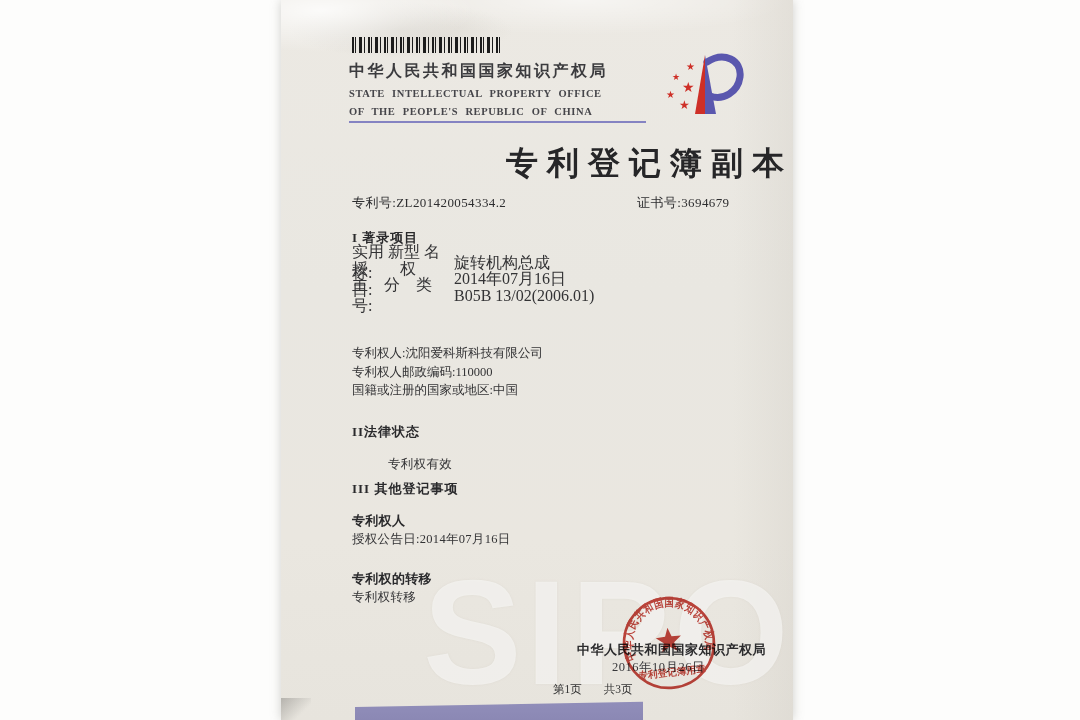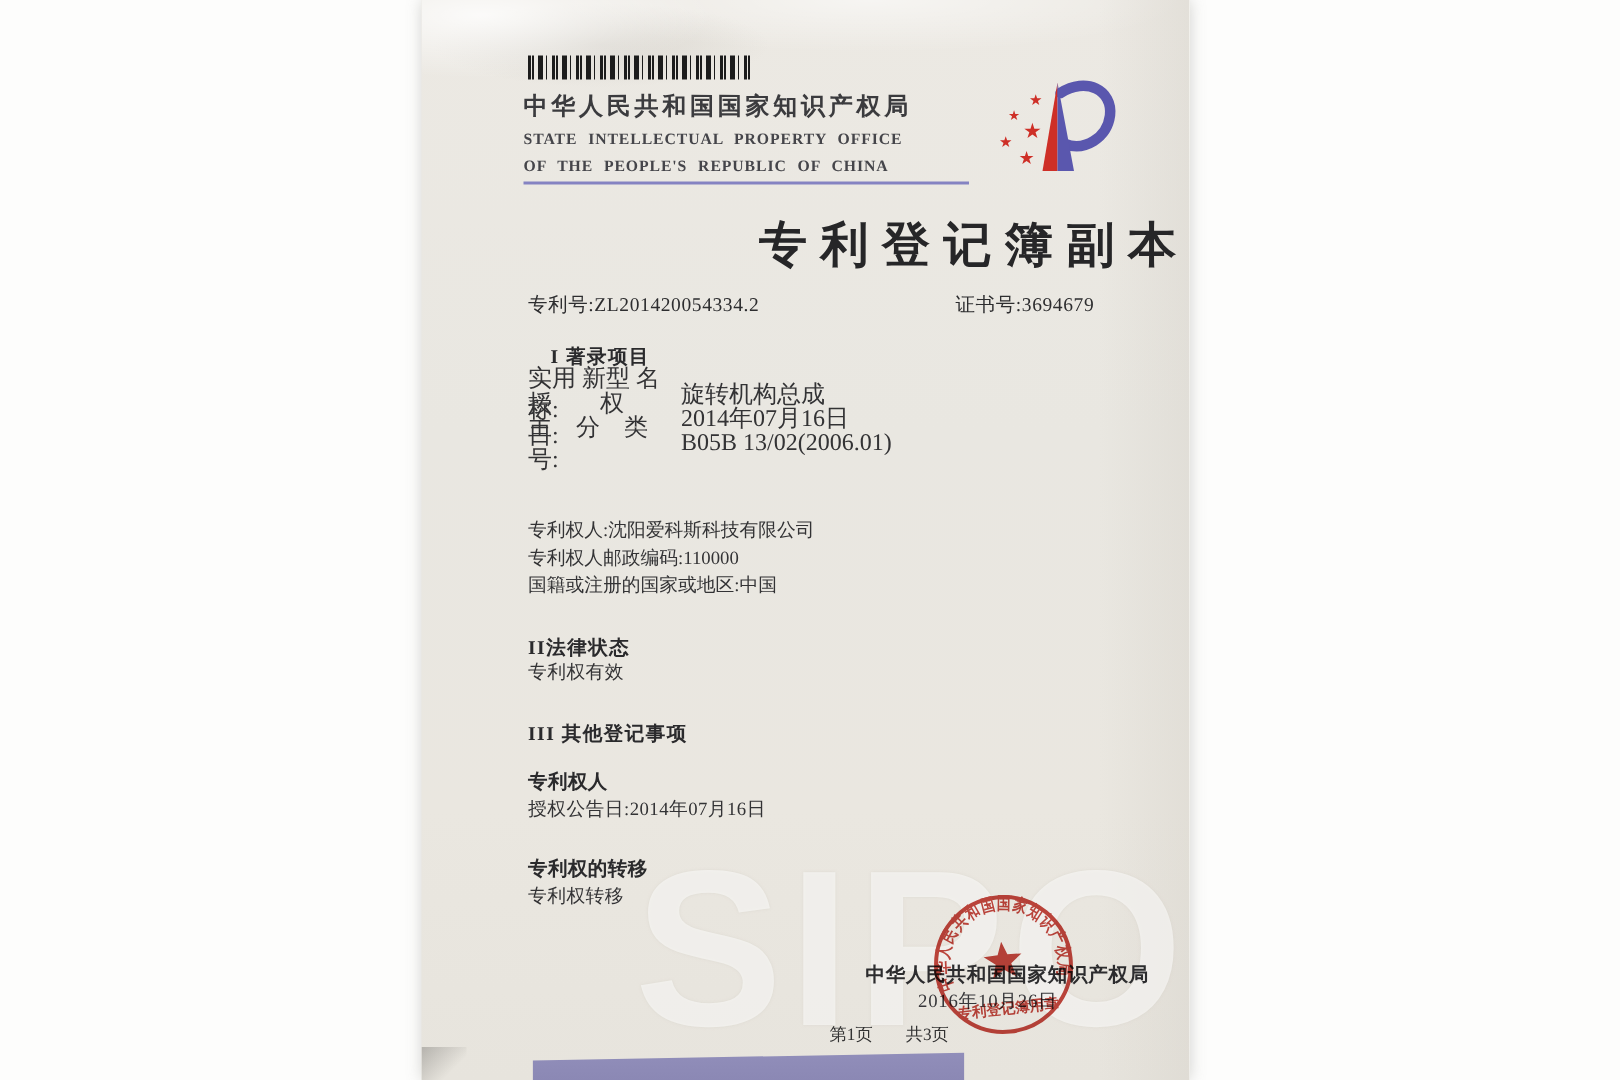--- a/index.html
+++ b/index.html
@@ -94,21 +94,21 @@
       <text x="20" y="42" font-size="14" fill="#ce2f27">★</text>
       <text x="4" y="48" font-size="10" fill="#ce2f27">★</text>
       <text x="17" y="59" font-size="12" fill="#ce2f27">★</text>
     </svg>
 
     <div class="doc-title">专利登记簿副本</div>
 
     <div class="num-line patent-no">专利号:ZL201420054334.2</div>
     <div class="num-line cert-no">证书号:3694679</div>
 
-    <div class="sec-head" style="top:229px;margin-left:15px;">I 著录项目</div>
+    <div class="sec-head" style="top:229px;">I 著录项目</div>
 
     <div class="fields">
       <div class="frow">
         <span class="flabel">实用 新型 名称:</span>
         <span class="fvalue">旋转机构总成</span>
       </div>
       <div class="frow">
         <span class="flabel">授　　权　　日:</span>
         <span class="fvalue">2014年07月16日</span>
       </div>
@@ -118,21 +118,21 @@
       </div>
     </div>
 
     <div class="holder">
       <div>专利权人:沈阳爱科斯科技有限公司</div>
       <div>专利权人邮政编码:110000</div>
       <div>国籍或注册的国家或地区:中国</div>
     </div>
 
     <div class="sec-head" style="top:423px;">II法律状态</div>
-    <div class="body-line" style="top:440px;">专利权有效</div>
+    <div class="body-line" style="top:456px;margin-left:36px;">专利权有效</div>
 
     <div class="sec-head" style="top:480px;">III 其他登记事项</div>
 
     <div class="sec-head" style="top:512px; letter-spacing:0.3px;">专利权人</div>
     <div class="body-line" style="top:531px;">授权公告日:2014年07月16日</div>
 
     <div class="sec-head" style="top:570px; letter-spacing:0.3px;">专利权的转移</div>
     <div class="body-line" style="top:589px;">专利权转移</div>
 
     <div class="foot-office">中华人民共和国国家知识产权局</div>

